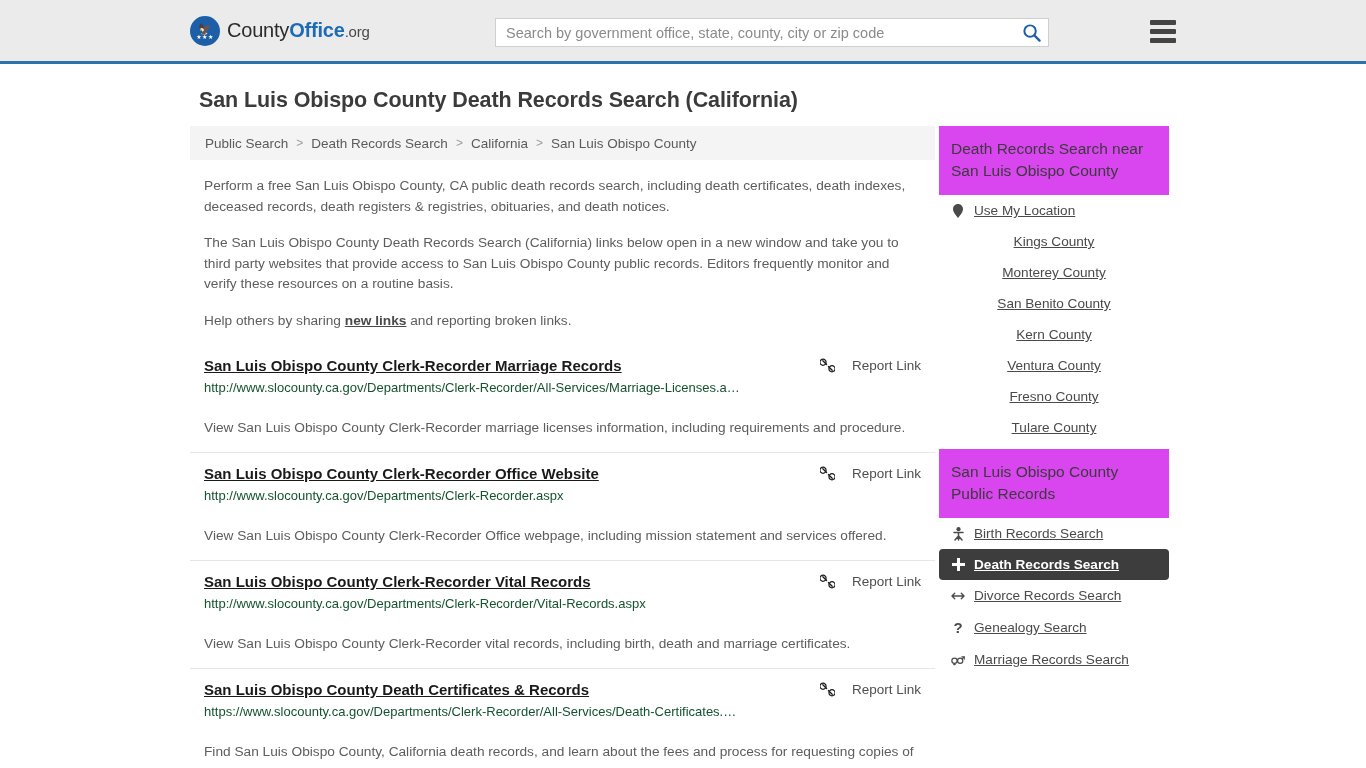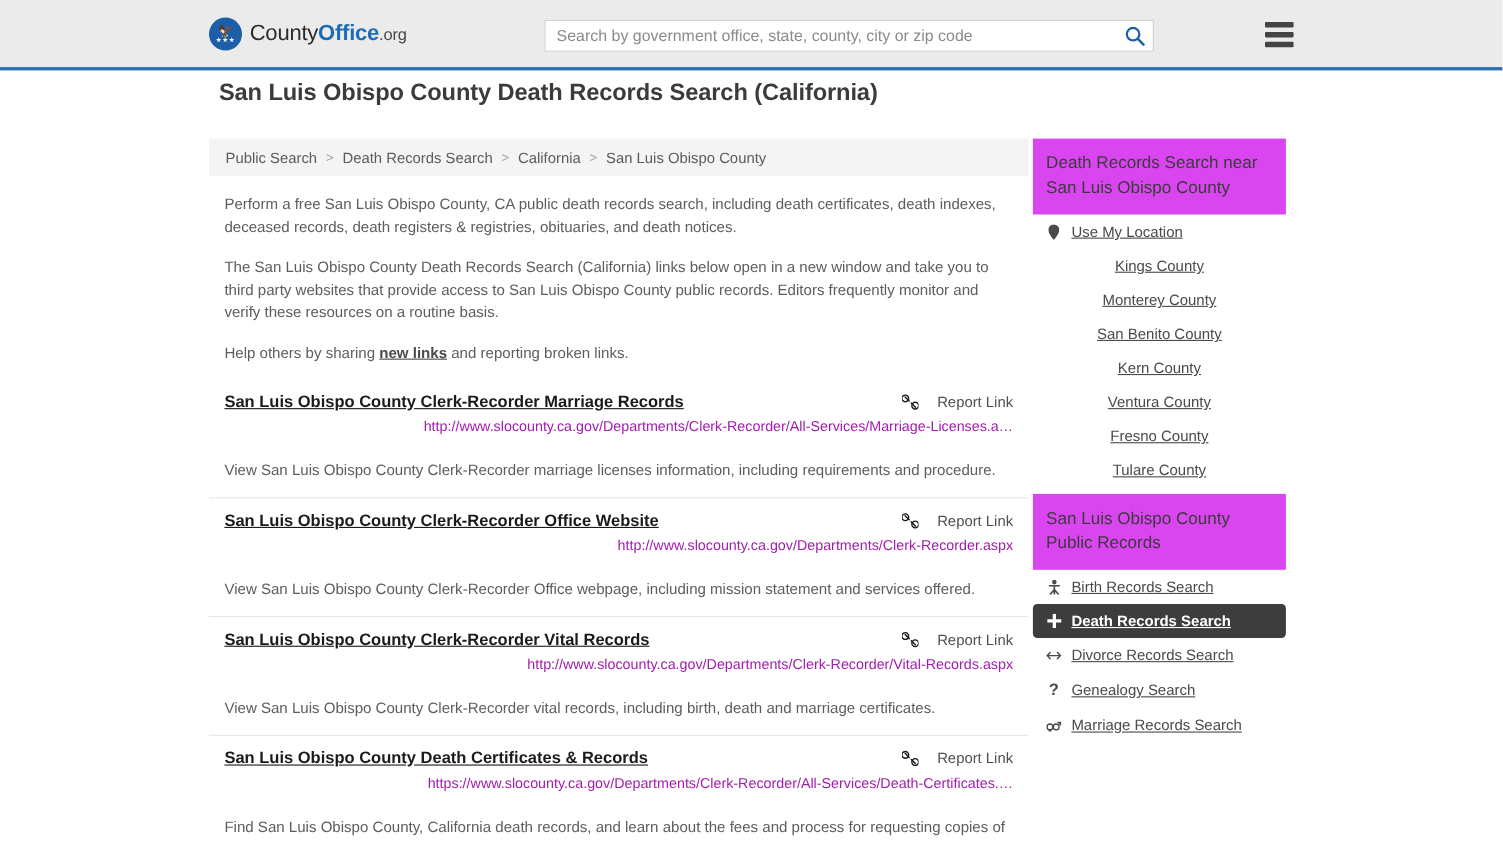--- a/index.html
+++ b/index.html
@@ -114,21 +114,21 @@
 
   
   .page {
     position: relative;
     width: 1366px;
   }
   .page-title {
     margin: 0;
     position: absolute;
     left: 199px;
-    top: 8px;
+    top: 24px;
     font-size: 21.5px;
     font-weight: bold;
     color: #3b3b3b;
     letter-spacing: -0.1px;
   }
   .content-col {
     position: absolute;
     left: 190px;
     top: 62px;
     width: 745px;
@@ -192,25 +192,24 @@
     margin-left: 18px;
     padding-top: 1px;
   }
   .report-link .label {
     font-size: 13.5px;
     color: #4f4f4f;
   }
   .result-url {
     margin-top: 5px;
     font-size: 13px;
-    color: #a21caf;
+    color: #14532d;
     line-height: 16px;
     white-space: nowrap;
     overflow: hidden;
-    text-align: right;
   }
   .result-desc {
     margin-top: 20px;
     font-size: 13.7px;
     line-height: 23px;
     color: #5d5d5d;
     max-width: 712px;
   }
 
   

